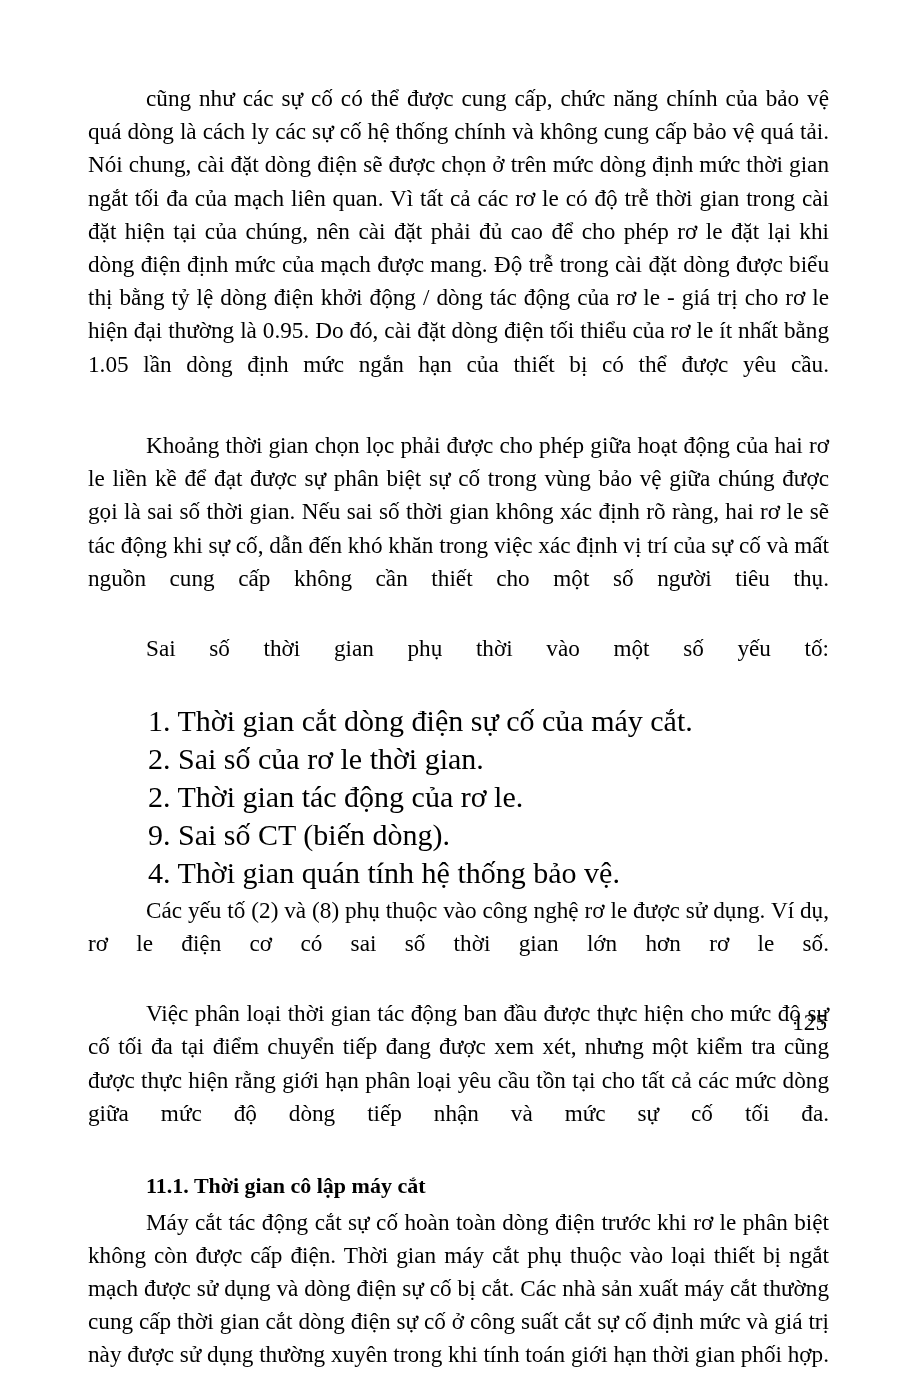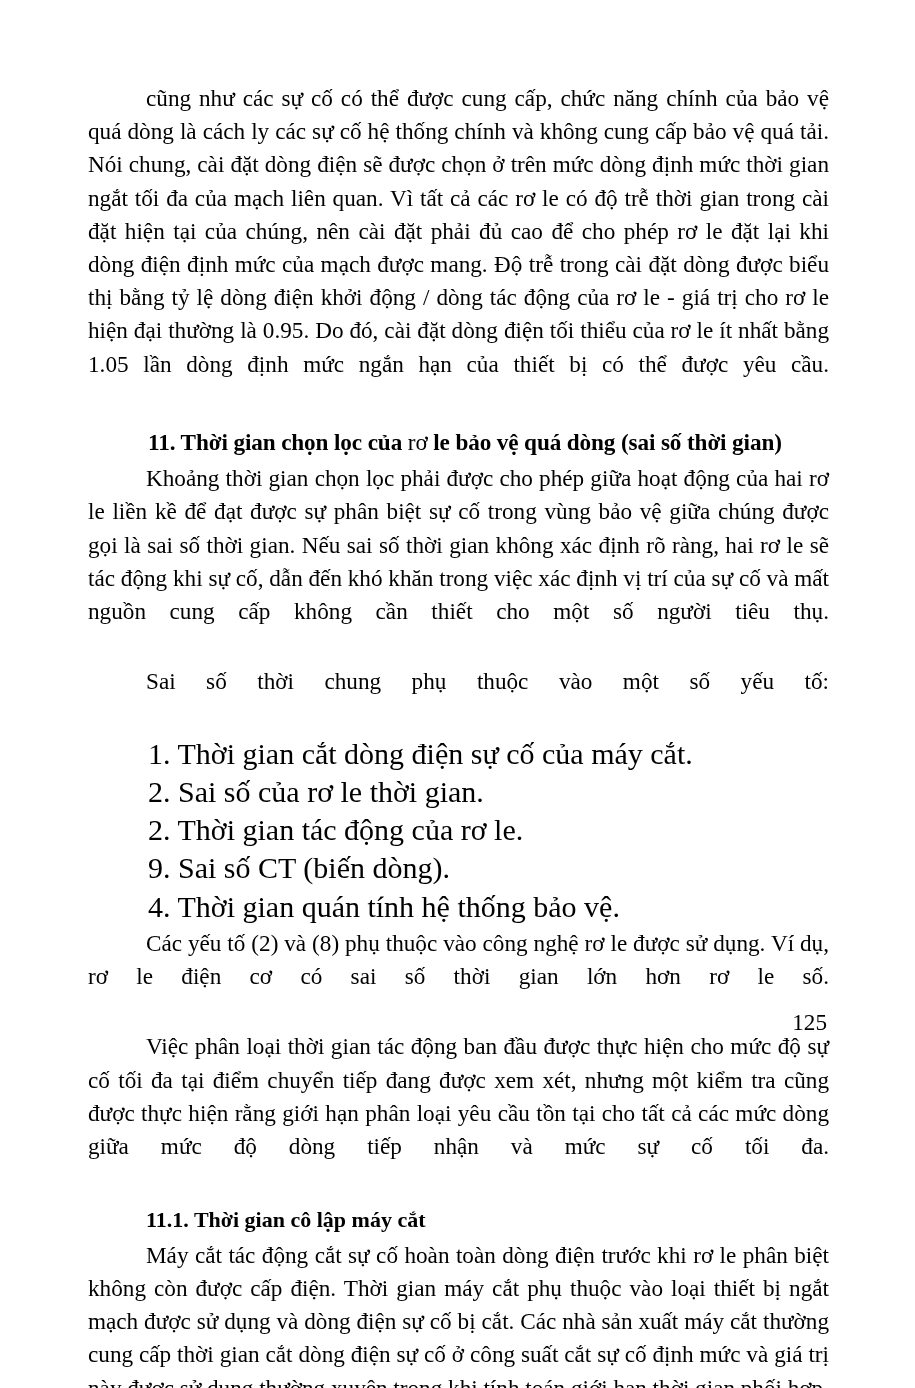--- a/index.html
+++ b/index.html
@@ -99,29 +99,28 @@
 </head>
 <body>
 
 <div class="page">
   <div class="col">
 
     <p class="para">cũng như các sự cố có thể được cung cấp, chức năng chính của bảo vệ quá dòng là cách ly các sự cố hệ thống chính và không cung cấp bảo vệ quá tải. Nói chung, cài đặt dòng điện sẽ được chọn ở trên mức dòng định mức thời gian ngắt tối đa của mạch liên quan. Vì tất cả các rơ le có độ trễ thời gian trong cài đặt hiện tại của chúng, nên cài đặt phải đủ cao để cho phép rơ le đặt lại khi dòng điện định mức của mạch được mang. Độ trễ trong cài đặt dòng được biểu thị bằng tỷ lệ dòng điện khởi động / dòng tác động của rơ le - giá trị cho rơ le hiện đại thường là 0.95. Do đó, cài đặt dòng điện tối thiểu của rơ le ít nhất bằng 1.05 lần dòng định mức ngắn hạn của thiết bị có thể được yêu cầu.</p>
 
     <div class="gap-head-before"></div>
 
-    <h2 class="heading"><span>11. Thời gian chọn lọc của </span><span class="thin">rơ</span><span> le bảo vệ quá dòng (sai số thời gian)</span></h2>
 
     <div class="gap-head-after"></div>
 
     <p class="para">Khoảng thời gian chọn lọc phải được cho phép giữa hoạt động của hai rơ le liền kề để đạt được sự phân biệt sự cố trong vùng bảo vệ giữa chúng được gọi là sai số thời gian. Nếu sai số thời gian không xác định rõ ràng, hai rơ le sẽ tác động khi sự cố, dẫn đến khó khăn trong việc xác định vị trí của sự cố và mất nguồn cung cấp không cần thiết cho một số người tiêu thụ.</p>
 
     <div class="gap-para"></div>
 
-    <p class="para">Sai số thời chung phụ thuộc vào một số yếu tố:</p>
+    <p class="para">Sai số thời gian phụ thời vào một số yếu tố:</p>
 
     <div class="gap-list-before"></div>
 
     <ul class="list">
       <li>1. Thời gian cắt dòng điện sự cố của máy cắt.</li>
       <li class="sp" style="height:5px"></li>
       <li>2. Sai số của rơ le thời gian.</li>
       <li class="sp" style="height:5px"></li>
       <li>2. Thời gian tác động của rơ le.</li>
       <li class="sp" style="height:5px"></li>

